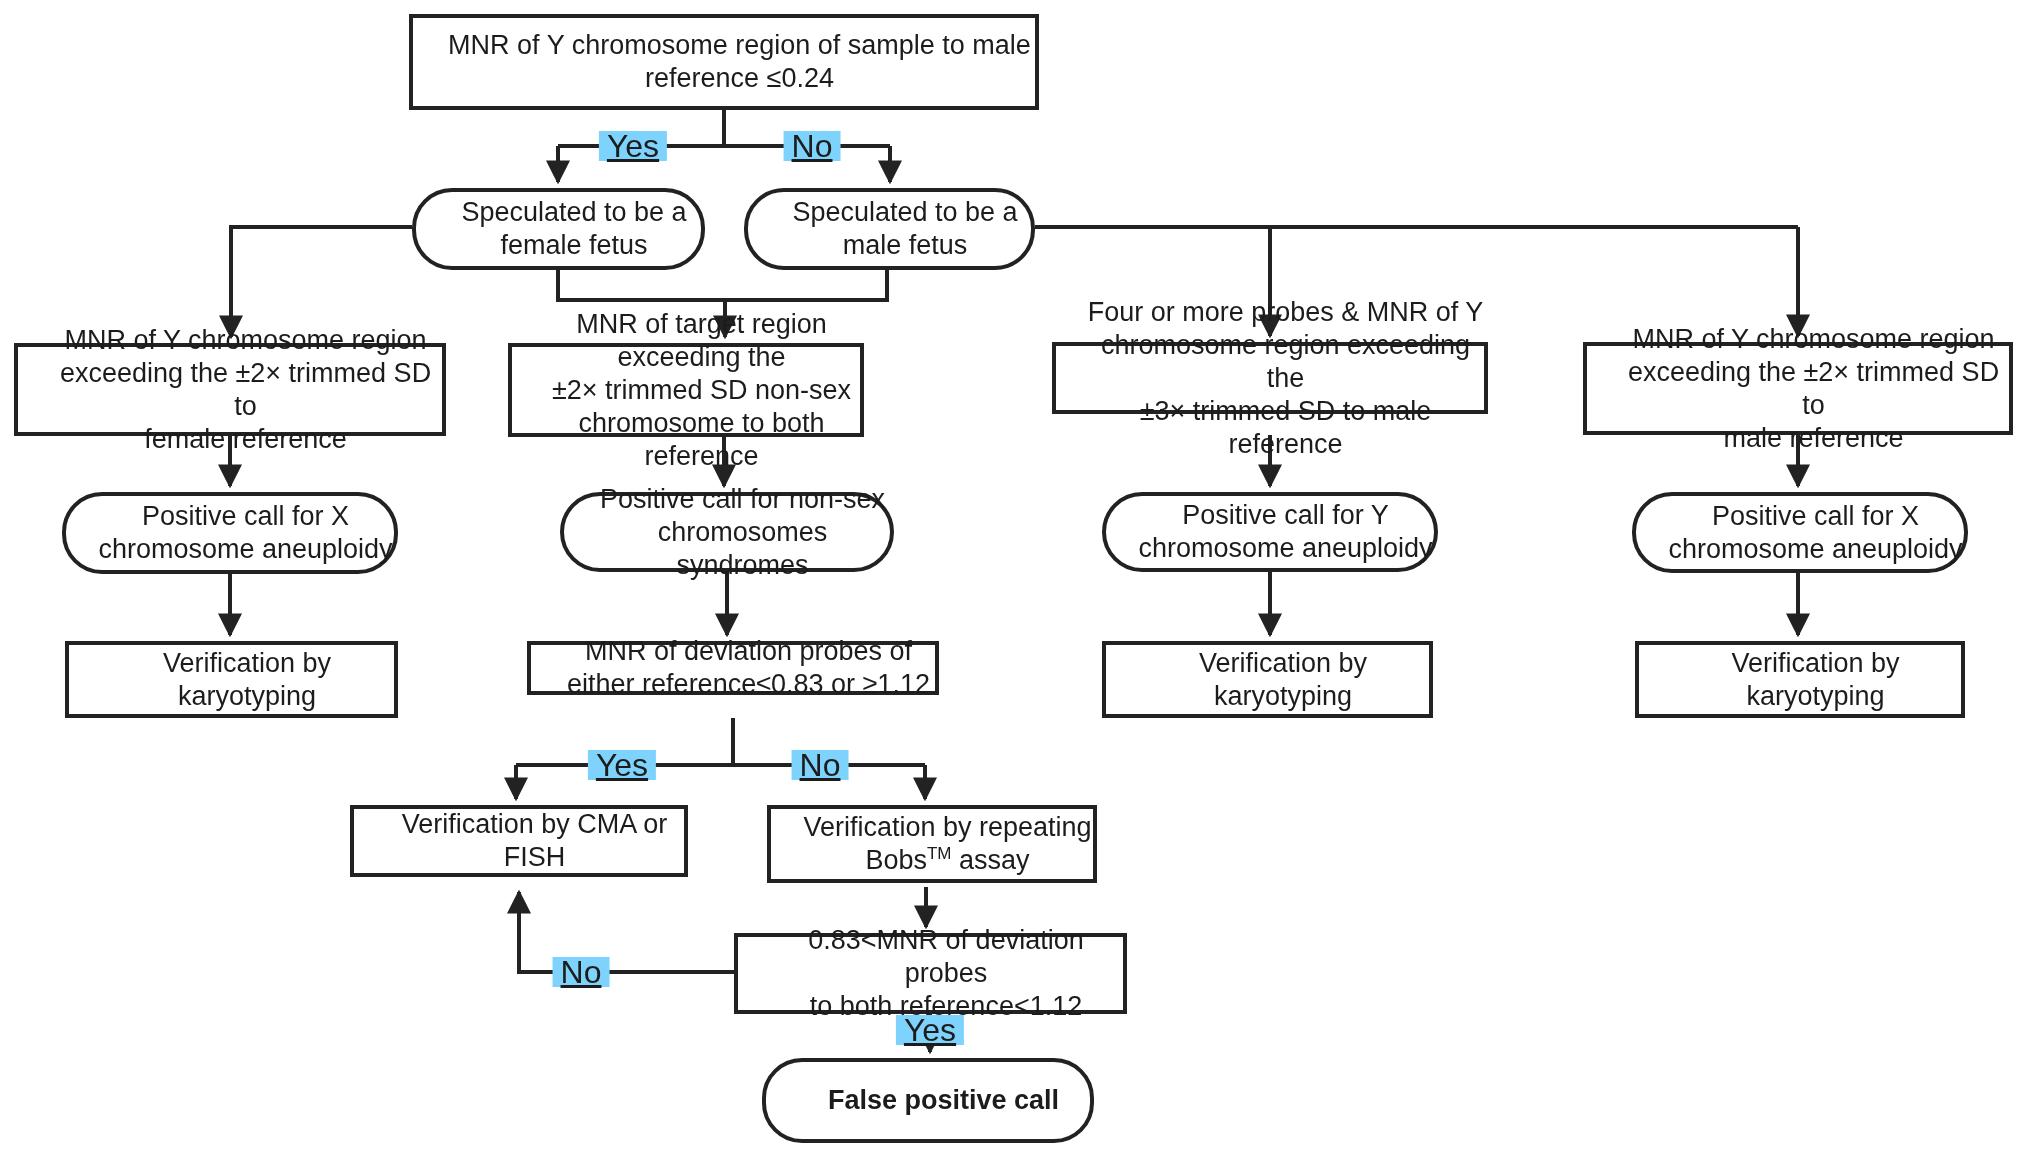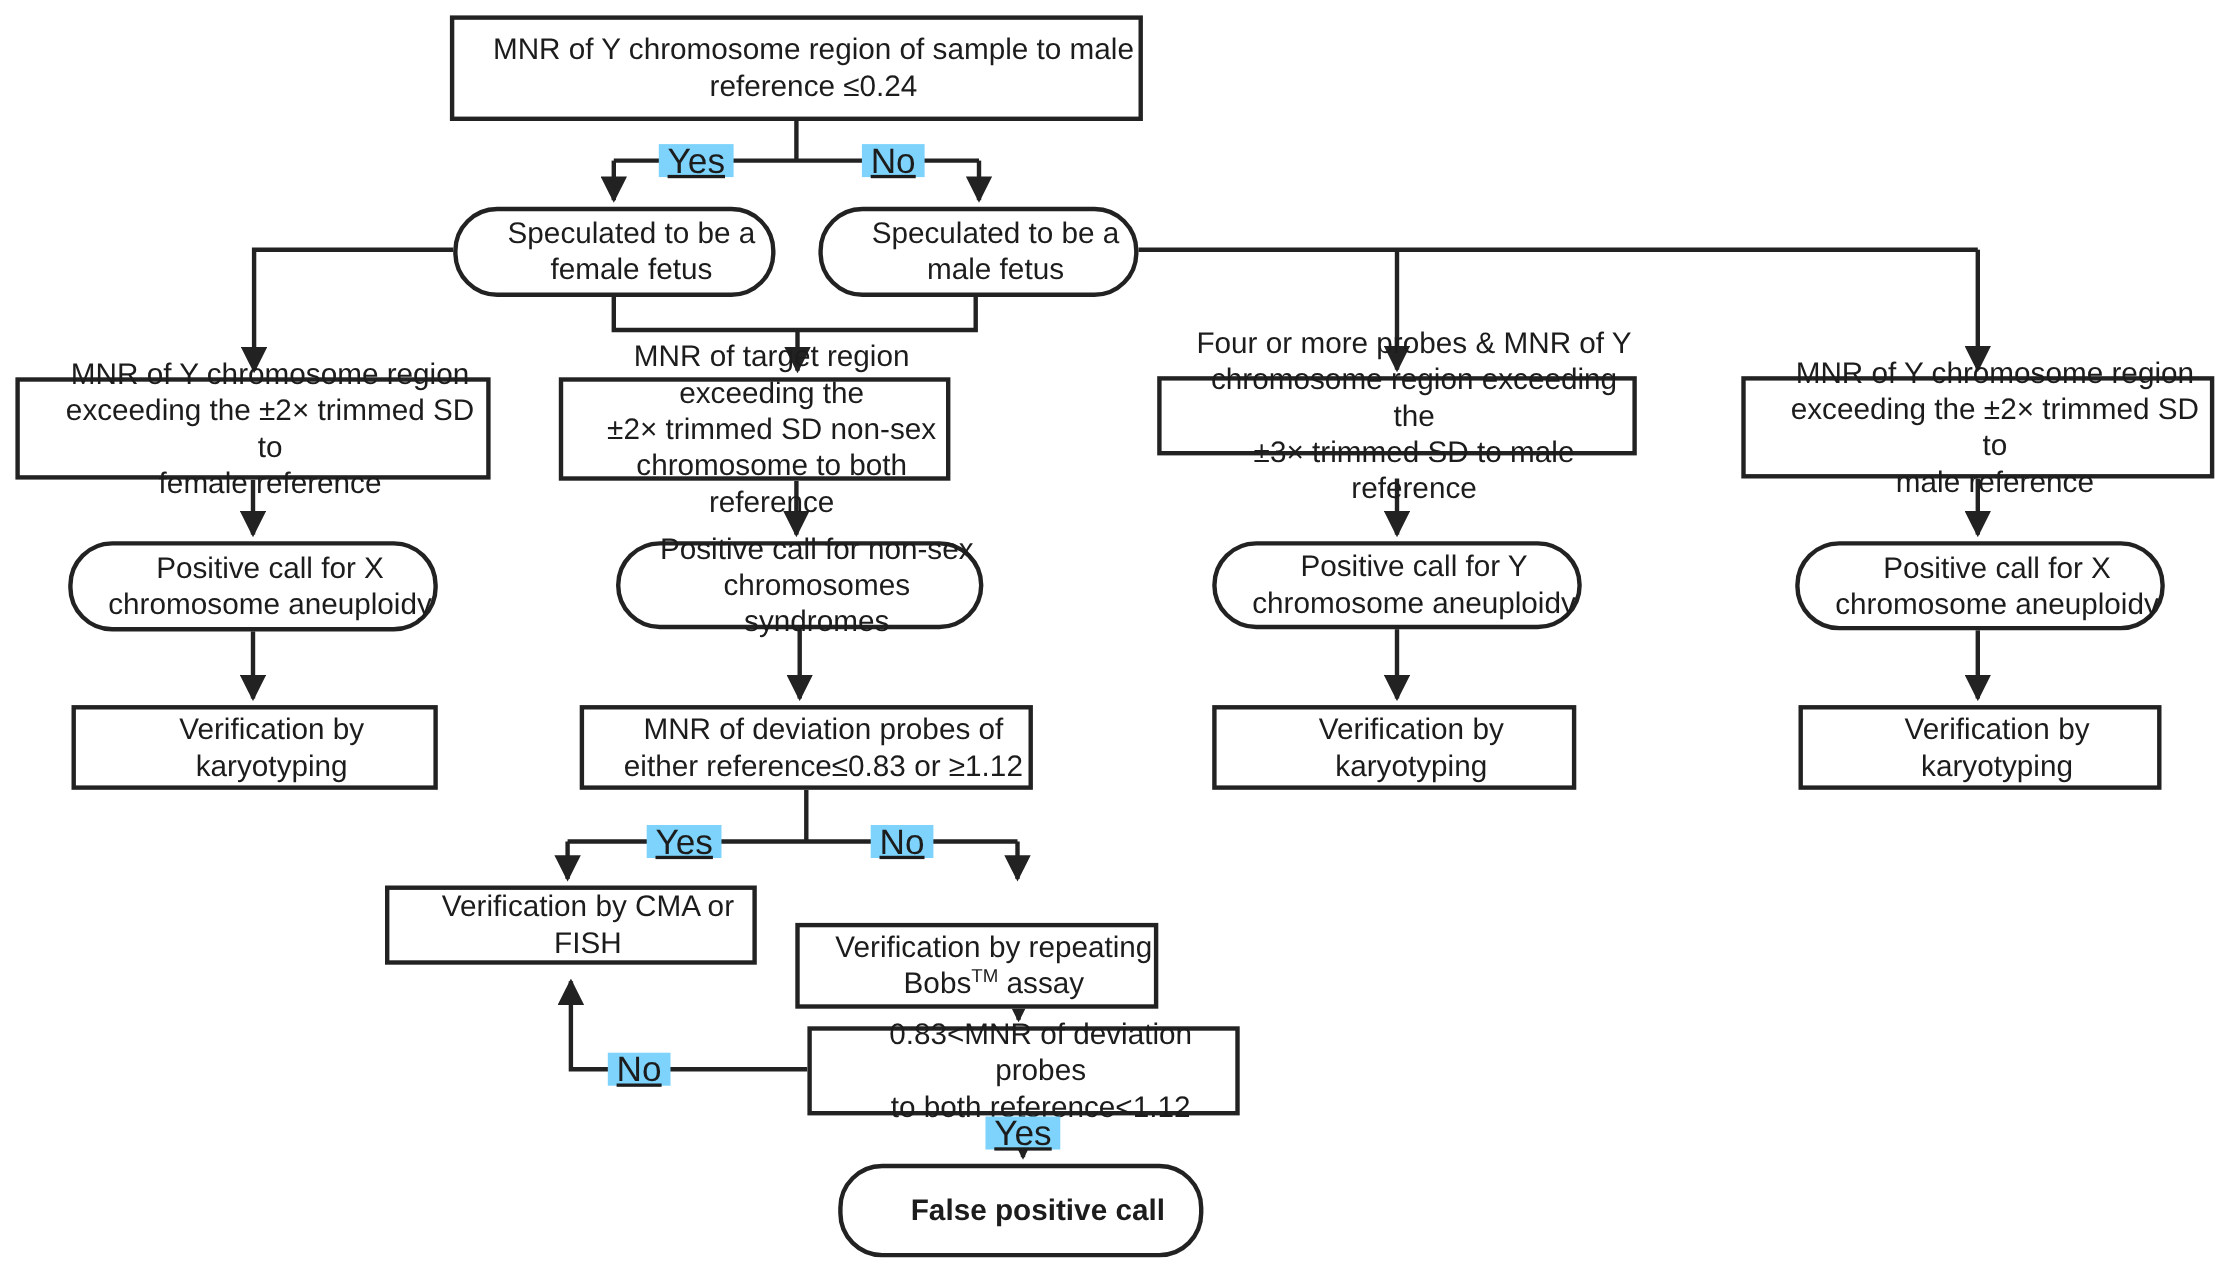--- a/index.html
+++ b/index.html
@@ -121,31 +121,31 @@
     <div class="txt">MNR of target region exceeding the
 ±2× trimmed SD non-sex
 chromosome to both reference</div>
   </div>
 
   <div class="node rounded" style="left:560px; top:492px; width:334px; height:80px;align-items:center;">
     <div class="txt">Positive call for non-sex
 chromosomes syndromes</div>
   </div>
 
-  <div class="node" style="left:527px; top:641px; width:412px; height:77px;">
+  <div class="node" style="left:527px; top:641px; width:412px; height:54px;">
     <div class="txt">MNR of deviation probes of
 either reference≤0.83 or ≥1.12</div>
   </div>
 
   <div class="node" style="left:350px; top:805px; width:338px; height:72px;">
     <div class="txt">Verification by CMA or
 FISH</div>
   </div>
 
-  <div class="node" style="left:723px; top:805px; width:330px; height:78px;margin-top:34px;">
+  <div class="node" style="left:767px; top:805px; width:330px; height:78px;">
     <div class="txt"><span>Verification by repeating
 Bobs</span><sup>TM</sup><span> assay</span></div>
   </div>
 
   <div class="node" style="left:734px; top:933px; width:393px; height:81px;justify-content:center;">
     <div class="txt">0.83&lt;MNR of deviation probes
 to both reference&lt;1.12</div>
   </div>
 
   <div class="node rounded" style="left:762px; top:1058px; width:332px; height:85px;font-weight:bold;">

